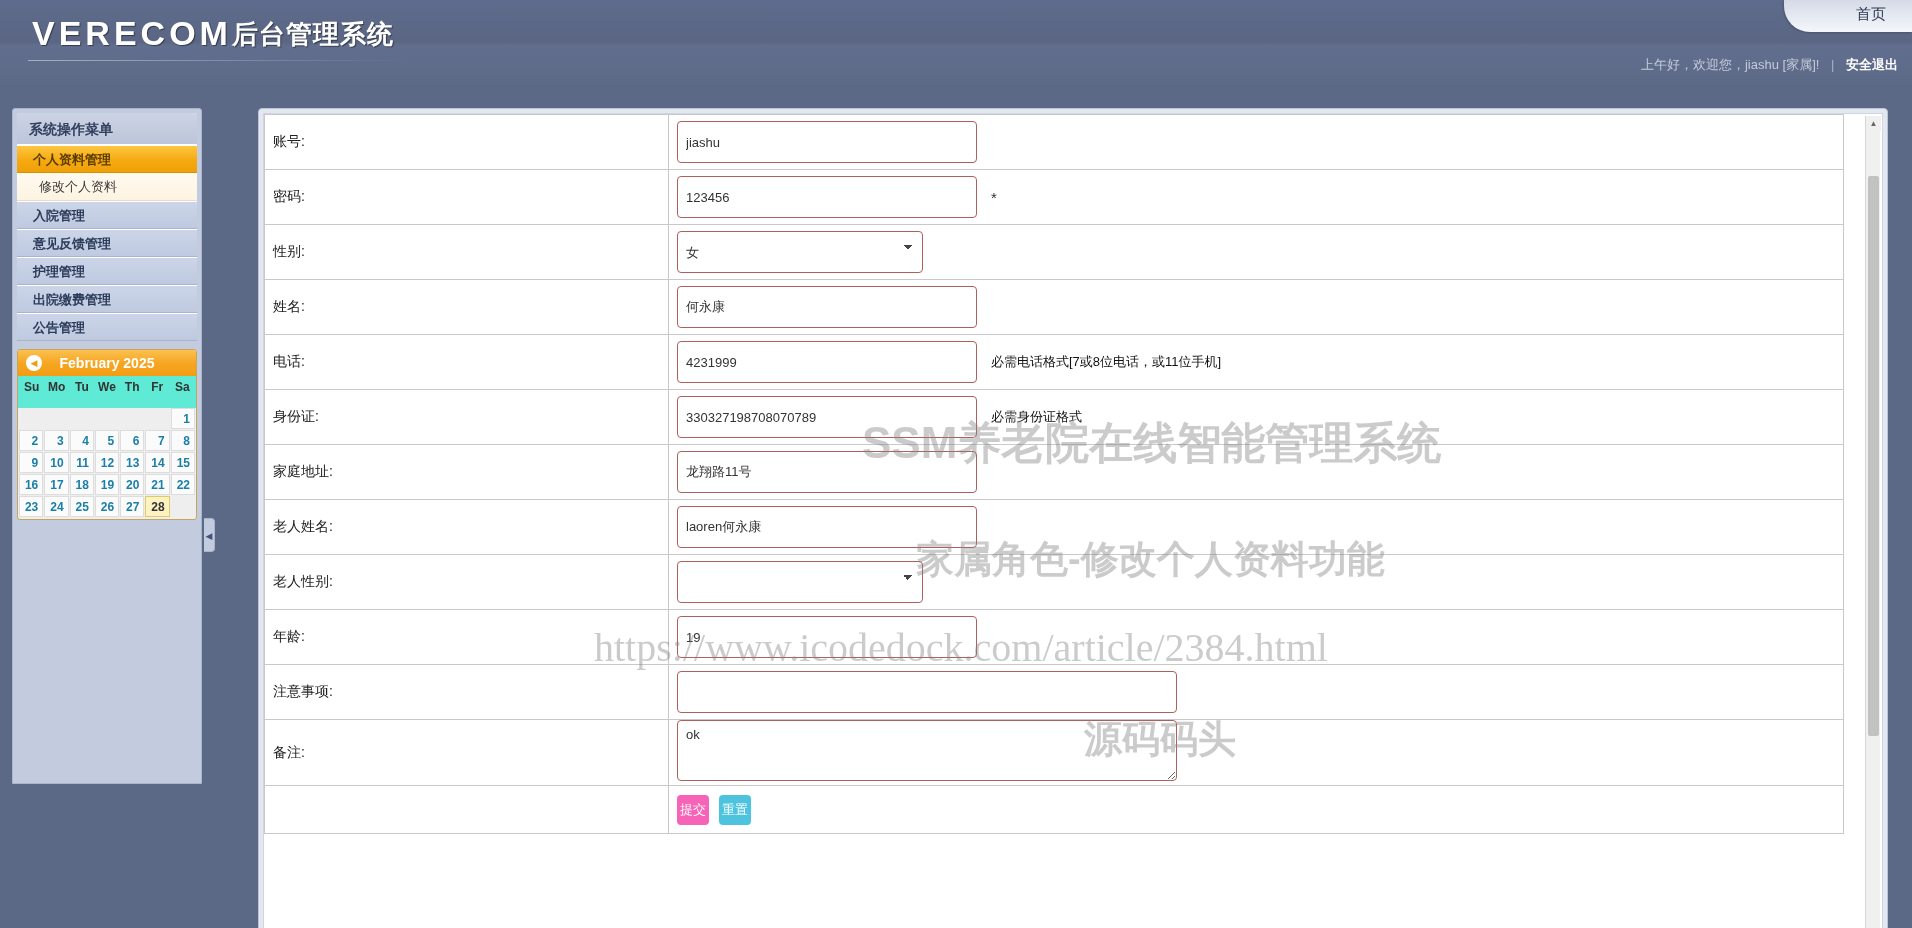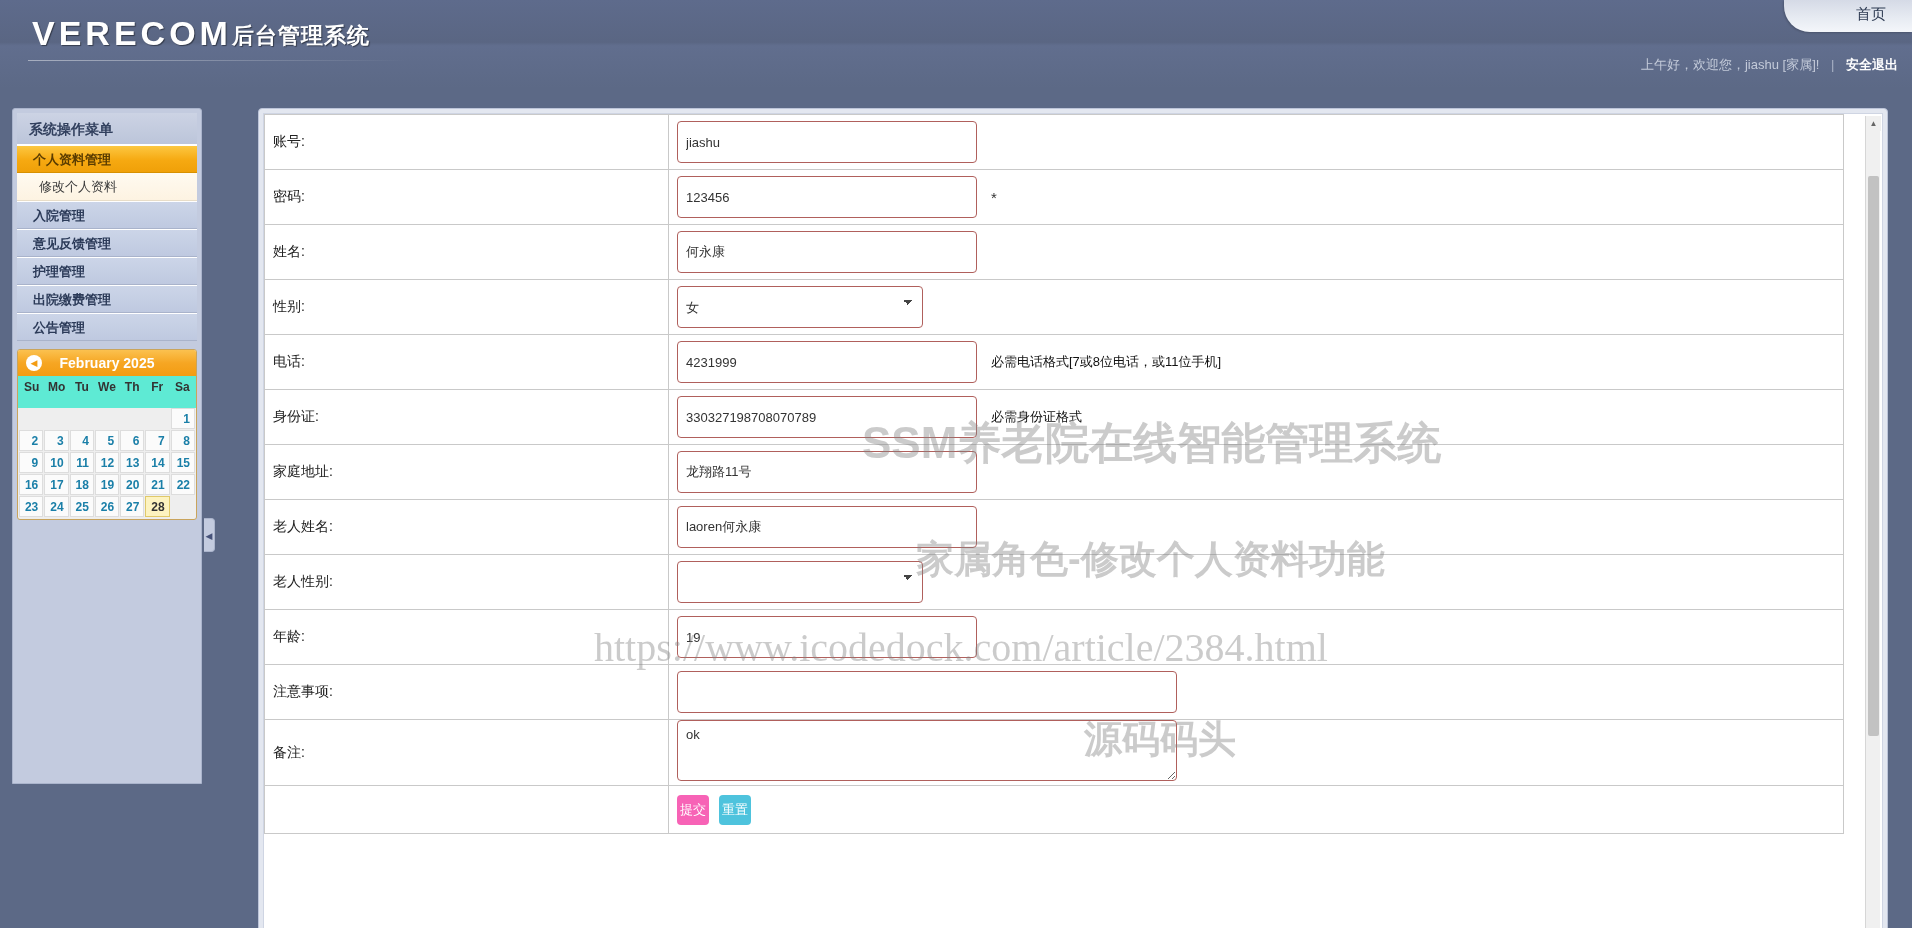--- a/index.html
+++ b/index.html
@@ -19,21 +19,21 @@
     overflow: hidden;
   }
   .logo {
     position: absolute; left: 32px; top: 14px;
     font-size: 34px; font-weight: bold; color: #ffffff;
     letter-spacing: 4px;
     text-shadow: 1px 1px 1px rgba(0,0,0,.45);
     white-space: nowrap;
   }
   .logo .sys {
-    font-size: 22px; letter-spacing: 1px; font-weight: bold;
+    font-size: 26px; letter-spacing: 1px; font-weight: bold;
     vertical-align: 2px;
   }
   .logo-rule {
     position: absolute; left: 28px; top: 60px; width: 380px; height: 1px;
     background: linear-gradient(to right, rgba(255,255,255,.45), rgba(255,255,255,0));
   }
   .nav-tab {
     position: absolute; right: 0; top: 0;
     height: 32px; min-width: 128px;
     background: linear-gradient(to bottom,#d5dae6 0%, #e8ecf3 60%, #f4f6fa 100%);
@@ -356,26 +356,26 @@
         <tbody>
             <tr>
               <td class="lab-cell"><span>账号:</span></td>
               <td class="val-cell"><input type="text" class="inp" value="jiashu" style=""></td>
             </tr>
             <tr>
               <td class="lab-cell"><span>密码:</span></td>
               <td class="val-cell"><input type="text" class="inp" value="123456" style=""><span class="star">*</span></td>
             </tr>
             <tr>
+              <td class="lab-cell"><span>性别:</span></td>
+              <td class="val-cell"><select class="inp"><option>女</option><option>男</option></select></td>
+            </tr>
+            <tr>
               <td class="lab-cell"><span>姓名:</span></td>
               <td class="val-cell"><input type="text" class="inp" value="何永康" style=""></td>
-            </tr>
-            <tr>
-              <td class="lab-cell"><span>性别:</span></td>
-              <td class="val-cell"><select class="inp"><option>女</option><option>男</option></select></td>
             </tr>
             <tr>
               <td class="lab-cell"><span>电话:</span></td>
               <td class="val-cell"><input type="text" class="inp" value="4231999" style=""><span class="hint">必需电话格式[7或8位电话，或11位手机]</span></td>
             </tr>
             <tr>
               <td class="lab-cell"><span>身份证:</span></td>
               <td class="val-cell"><input type="text" class="inp" value="330327198708070789" style=""><span class="hint">必需身份证格式</span></td>
             </tr>
             <tr>

